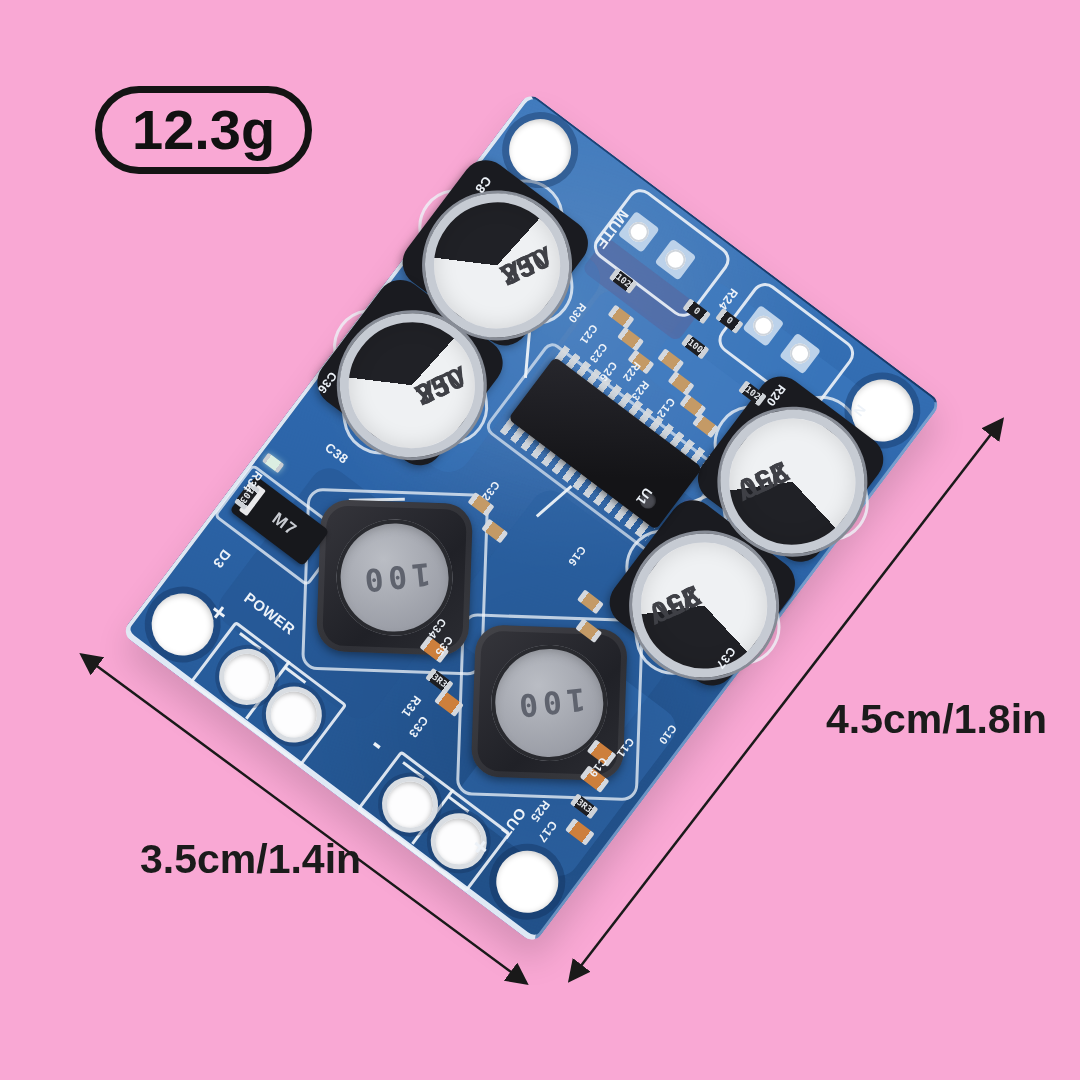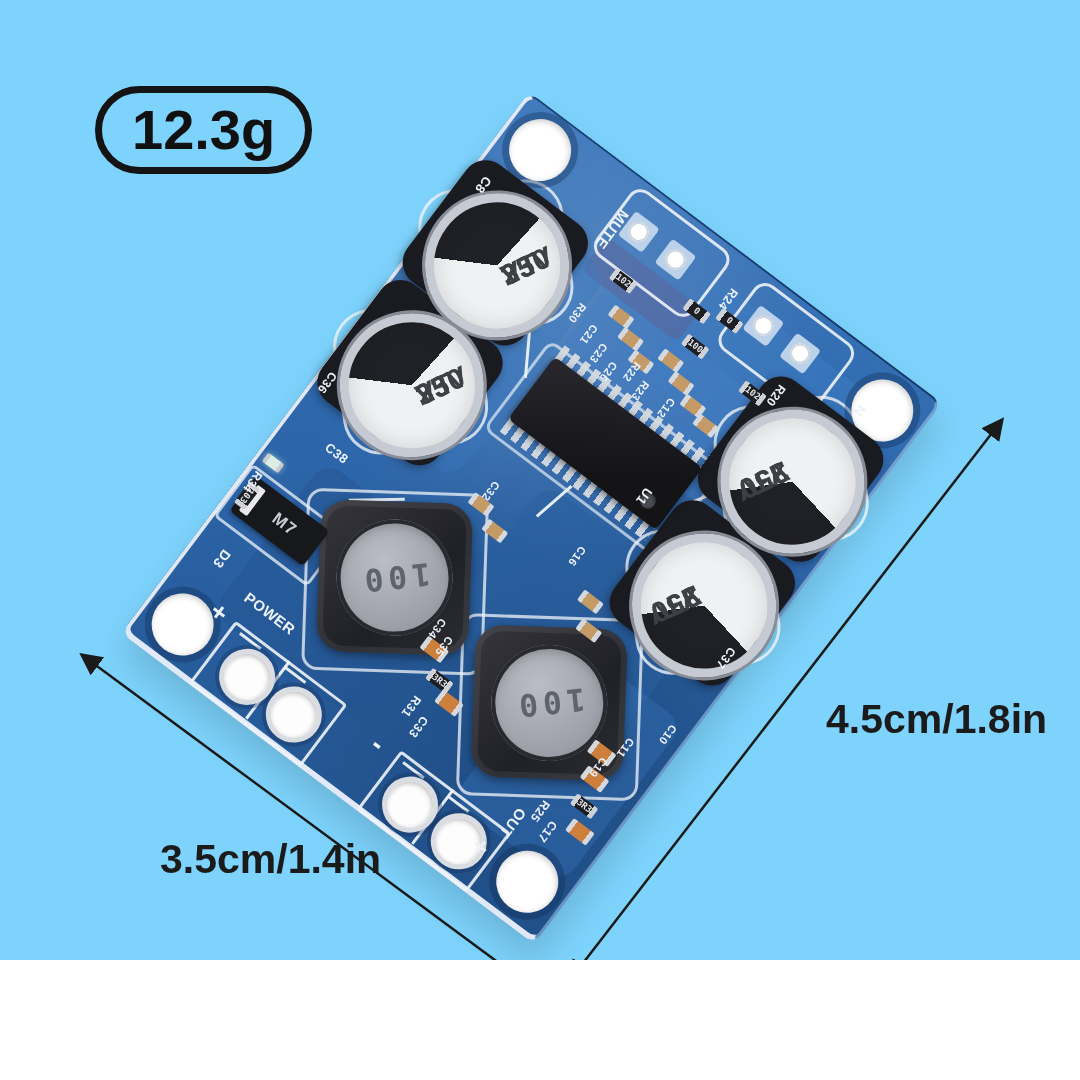--- a/index.html
+++ b/index.html
@@ -1,23 +1,23 @@
 <!DOCTYPE html>
 <html><head>
 <meta charset="utf-8">
 <style>
   html,body{margin:0;padding:0;background:#ffffff;}
-  .stage{position:relative;width:1080px;height:960px;background:#7dd3fc;overflow:hidden;
+  .stage{position:relative;width:1080px;height:1080px;background:#f9a8d4;overflow:hidden;
          font-family:"Liberation Sans",sans-serif;}
   .arrows{position:absolute;left:0;top:0;z-index:1;}
   .badge{position:absolute;left:95px;top:86px;padding:6px 30px;border:7px solid #141414;
          border-radius:46px;font-weight:700;font-size:56px;color:#111;z-index:5;line-height:1.1;}
   .dimlabel{position:absolute;font-weight:700;font-size:41px;color:#1b1b1b;z-index:5;letter-spacing:0px;}
   .dim-right{left:798px;top:696px;margin-left:28px;}
-  .dim-bottom{left:160px;top:836px;}
+  .dim-bottom{left:140px;top:836px;}
 
   
   #board{position:absolute;left:273px;top:179px;width:510px;height:670px;z-index:2;
          border-radius:12px;
          background:
            radial-gradient(circle at 30% 22%, rgba(255,255,255,.16), transparent 42%),
            radial-gradient(circle at 78% 72%, rgba(0,10,30,.20), transparent 48%),
            linear-gradient(155deg,#3a76bb 0%,#2d66ab 45%,#235590 100%);
          border-left:4px solid rgba(233,240,248,.95);
          border-bottom:6px solid rgba(233,240,248,.95);

